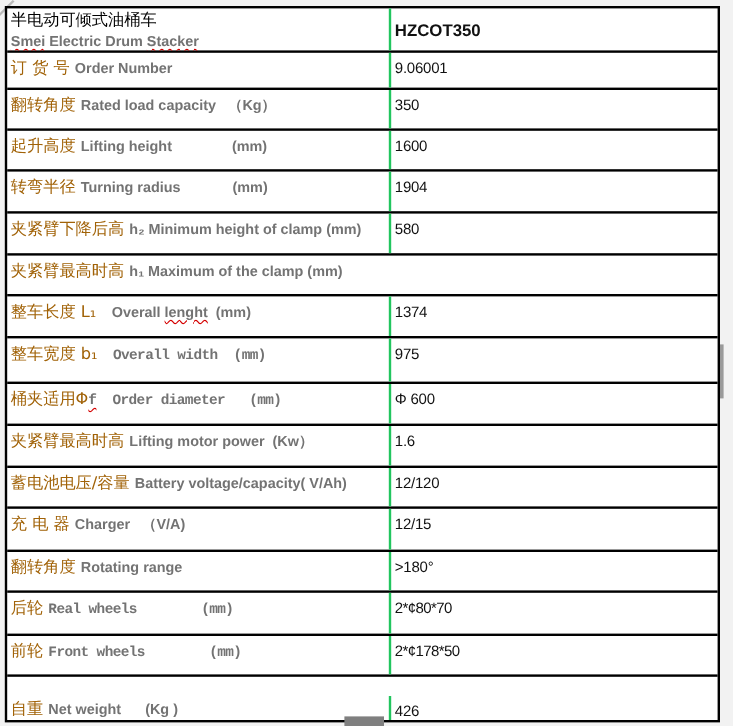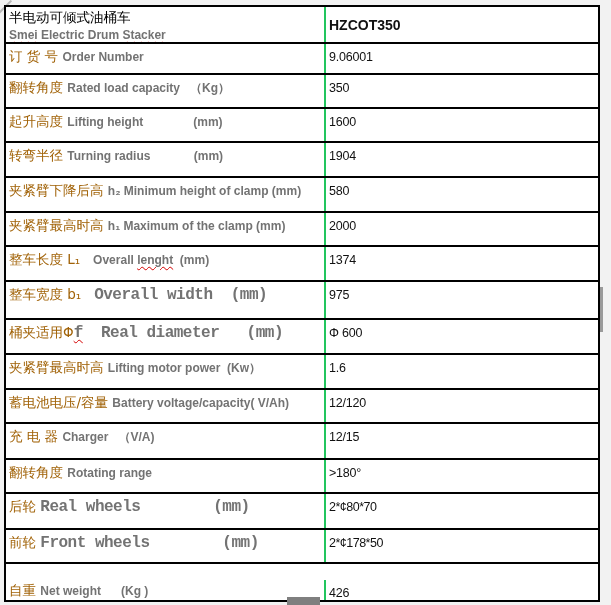--- a/index.html
+++ b/index.html
@@ -18,21 +18,21 @@
   .tr:last-child{border-bottom:none;align-items:flex-end;}
   .td{box-sizing:border-box;overflow:hidden;}
   .td.label{width:318px;padding:4px 2px 0 3px;display:flex;align-items:baseline;}
   .td.value{flex:1;border-left:2px solid #22c55e;padding:6px 18px 0 3px;
        font-size:12.5px;color:#111;letter-spacing:-0.2px;white-space:pre;}
 
   .zh{font-family:"DejaVu Sans",sans-serif;font-size:13.5px;color:#a16207;white-space:pre;}
   .en{font-family:"Liberation Sans",sans-serif;font-weight:bold;font-size:12px;
       color:#737373;white-space:pre;}
   .en.mono{font-family:"Liberation Mono","DejaVu Sans Mono",monospace;
-      font-size:16px;letter-spacing:-0.5px;}
+      font-size:12px;letter-spacing:-0.5px;}
   .value.mono{font-family:Liberation Sans, sans-serif;
       letter-spacing:-0.5px;}
   .wavy{text-decoration:underline;text-decoration-style:wavy;
       text-decoration-color:#d40000;text-decoration-thickness:1px;
       text-underline-offset:2px;}
 
   .tr.header .td.label{display:block;padding-top:2px;}
   .hdr-zh{font-family:"DejaVu Sans",sans-serif;font-size:13.5px;line-height:17px;white-space:pre;}
   .hdr-en{line-height:16px;}
   .td.value.model{font-weight:bold;font-size:14px;padding-top:10px;letter-spacing:0;}
@@ -98,21 +98,20 @@
           <span class="en">h₂ Minimum height of clamp (mm)</span>
         </div>
       <div class="td value">580</div>
     </div>
 
     <div class="tr" style="height:34px">
       <div class="td label">
           <span class="zh">夹紧臂最高时高 </span>
           <span class="en">h₁ Maximum of the clamp (mm)</span>
         </div>
-      <div class="td value">2000</div>
     </div>
 
     <div class="tr" style="height:35px">
       <div class="td label">
           <span class="zh">整车长度 L₁   </span>
           <span class="en">Overall </span>
           <span class="en wavy">lenght</span>
           <span class="en">  (mm)</span>
         </div>
       <div class="td value">1374</div>
@@ -123,21 +122,21 @@
           <span class="zh">整车宽度 b₁   </span>
           <span class="en mono">Overall width  (mm)</span>
         </div>
       <div class="td value">975</div>
     </div>
 
     <div class="tr" style="height:35px">
       <div class="td label">
           <span class="zh">桶夹适用Φ</span>
           <span class="en mono wavy">f</span>
-          <span class="en mono">  Real diameter   (mm)</span>
+          <span class="en mono">  Order diameter   (mm)</span>
         </div>
       <div class="td value">Φ 600</div>
     </div>
 
     <div class="tr" style="height:35px">
       <div class="td label">
           <span class="zh">夹紧臂最高时高 </span>
           <span class="en">Lifting motor power  (Kw）</span>
         </div>
       <div class="td value">1.6</div>

